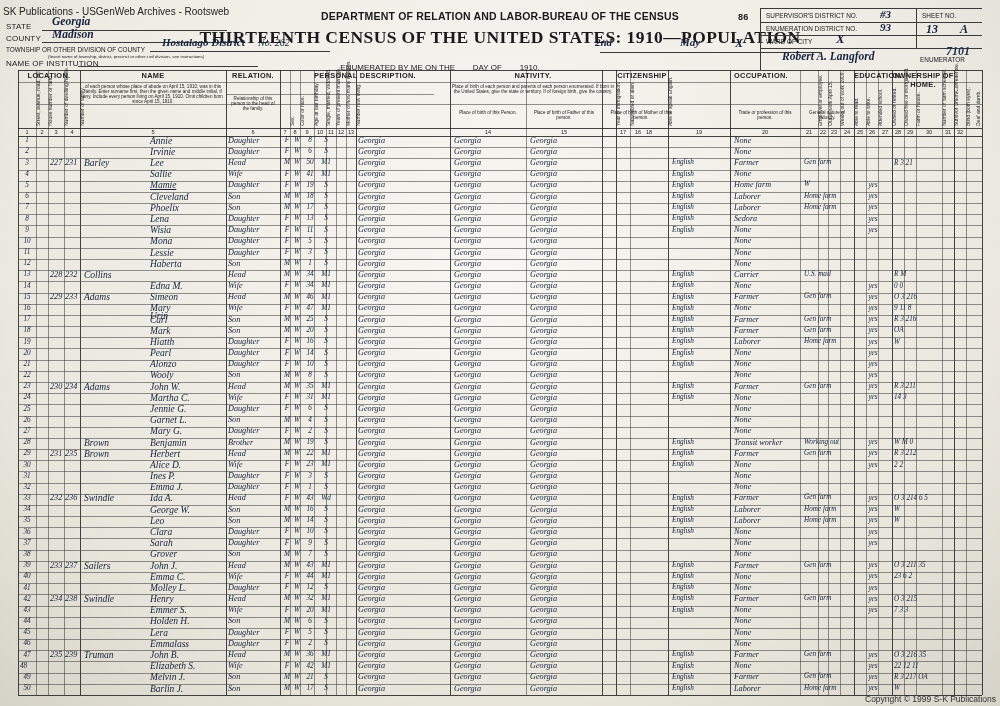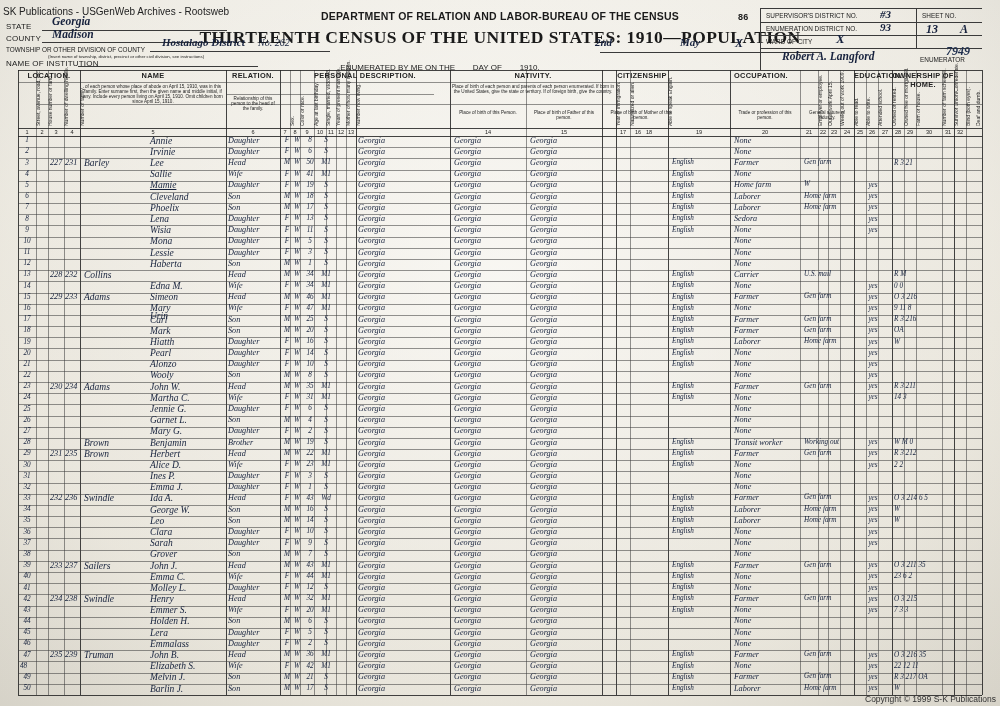--- a/index.html
+++ b/index.html
@@ -112,21 +112,21 @@
   <div class="hand hand-b" style="left:880px;top:21px;font-size:11px;">93</div>
 
   <div class="lblsm" style="left:766px;top:38px;">WARD OF CITY</div>
   <div class="hand hand-b" style="left:836px;top:31px;font-size:13px;">X</div>
 
   <div class="lblsm" style="left:922px;top:12px;">SHEET NO.</div>
   <div class="hand hand-b" style="left:926px;top:22px;font-size:12px;">13</div>
   <div class="hand hand-b" style="left:960px;top:22px;font-size:12px;">A</div>
 
   <div class="lbl" style="left:738px;top:12px;font-weight:bold;font-size:9px;">86</div>
-  <div class="hand hand-b" style="left:946px;top:44px;font-size:12px;color:#20304f;">7949</div>
+  <div class="hand hand-b" style="left:946px;top:44px;font-size:12px;color:#20304f;">7101</div>
 
   <div class="lblsm" style="left:920px;top:56px;">ENUMERATOR</div>
   <div class="hand hand-b" style="left:782px;top:50px;font-size:11.5px;">Robert A. Langford</div>
 
   <div id="grid">
 
     <div id="gridlines">
         <div class="gline-v major" style="left: 0px;"></div>
         <div class="gline-v" style="left: 18px;"></div>
         <div class="gline-v" style="left: 30px;"></div>

